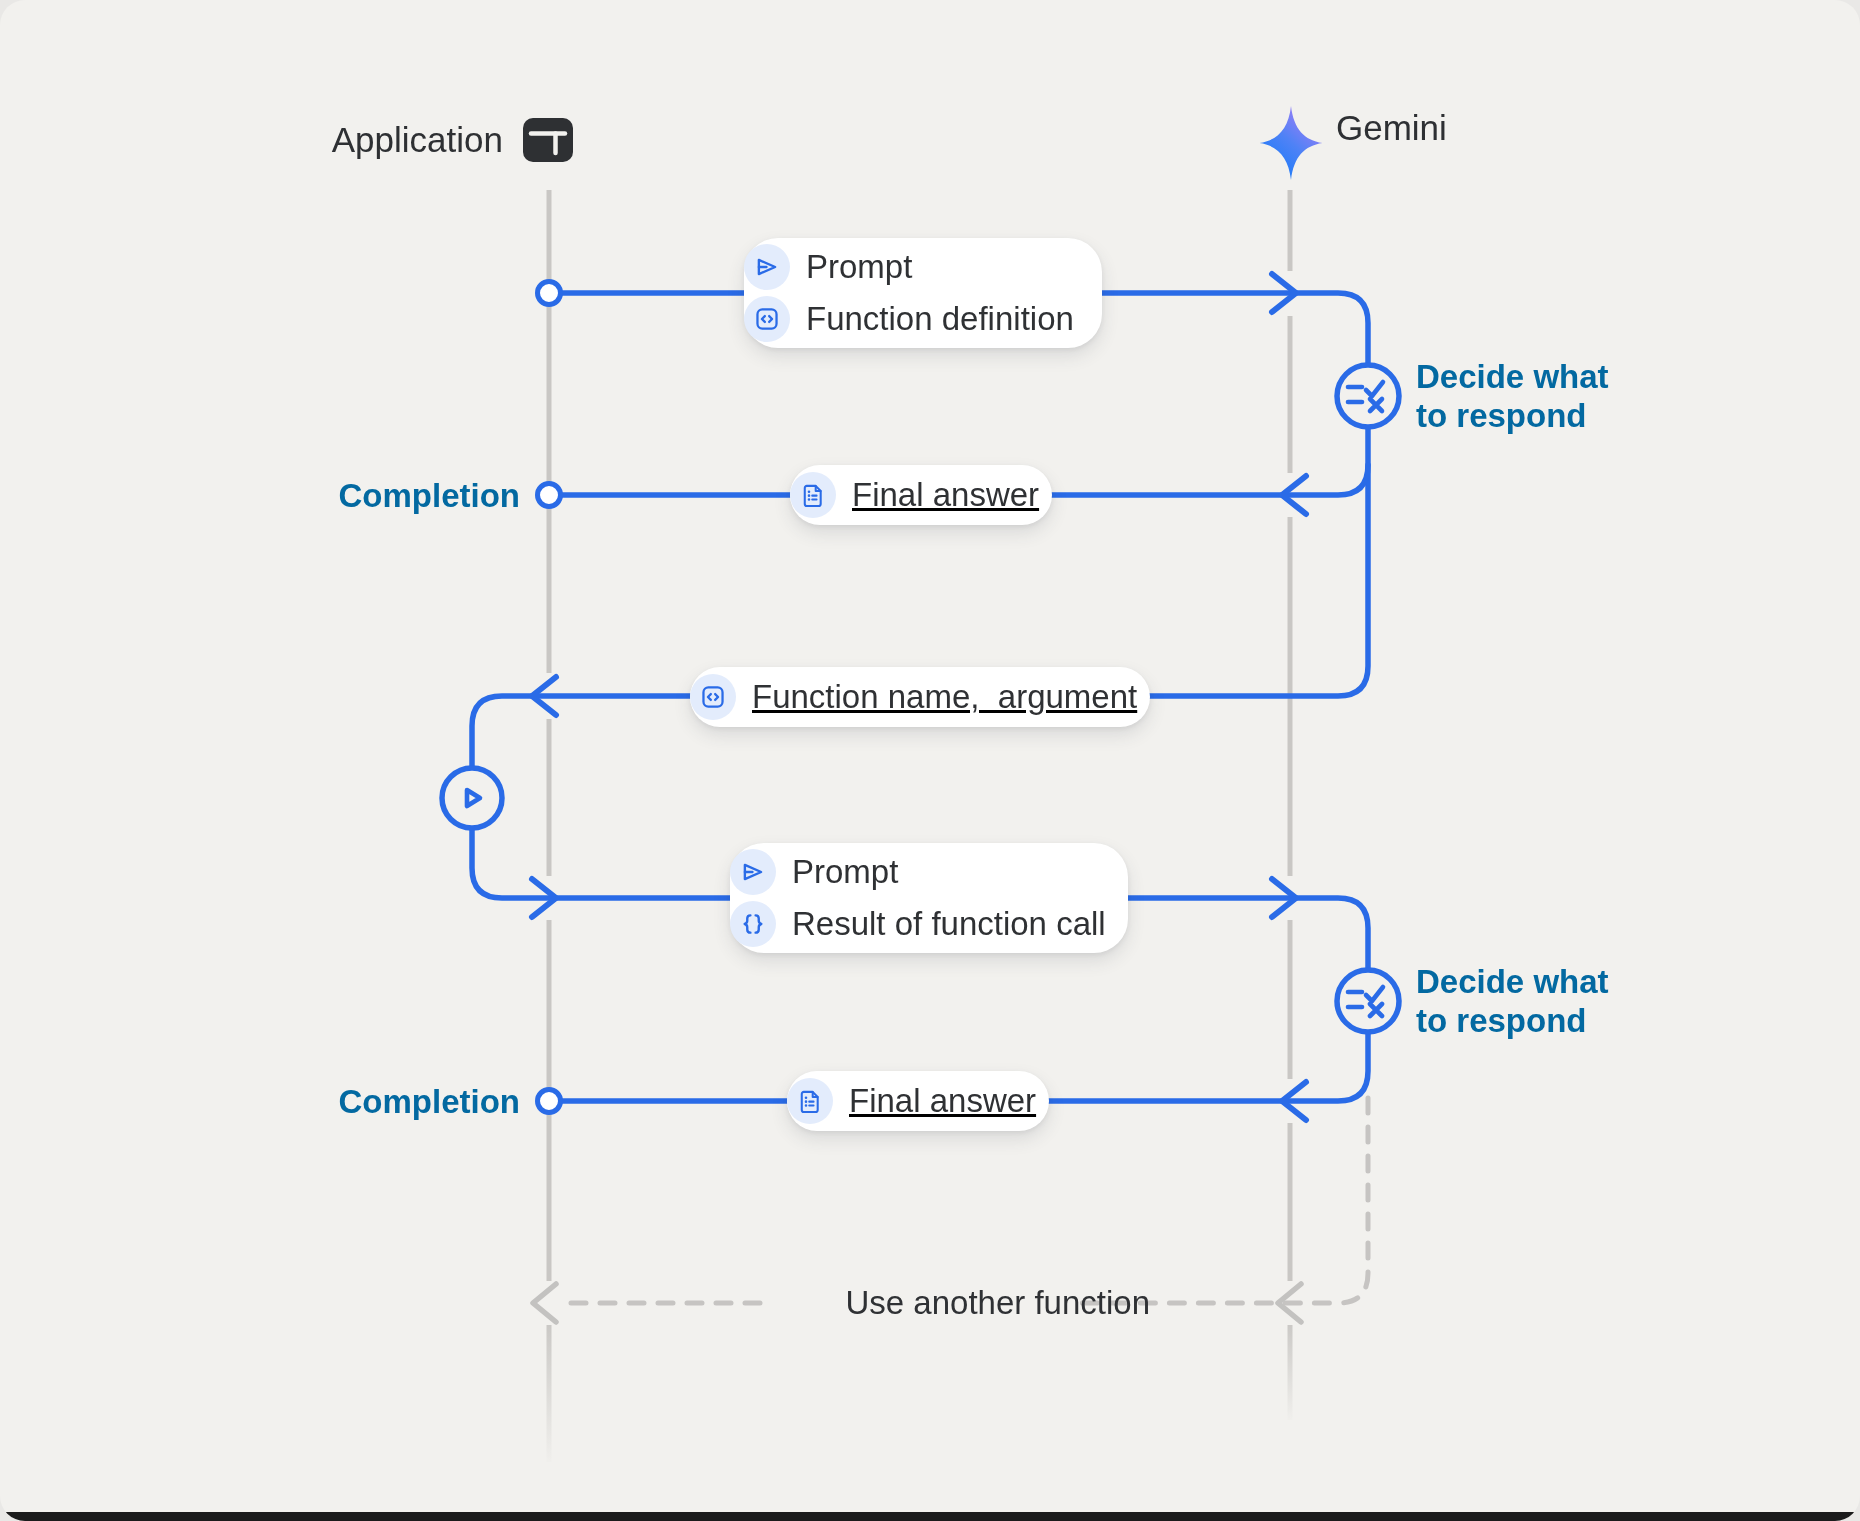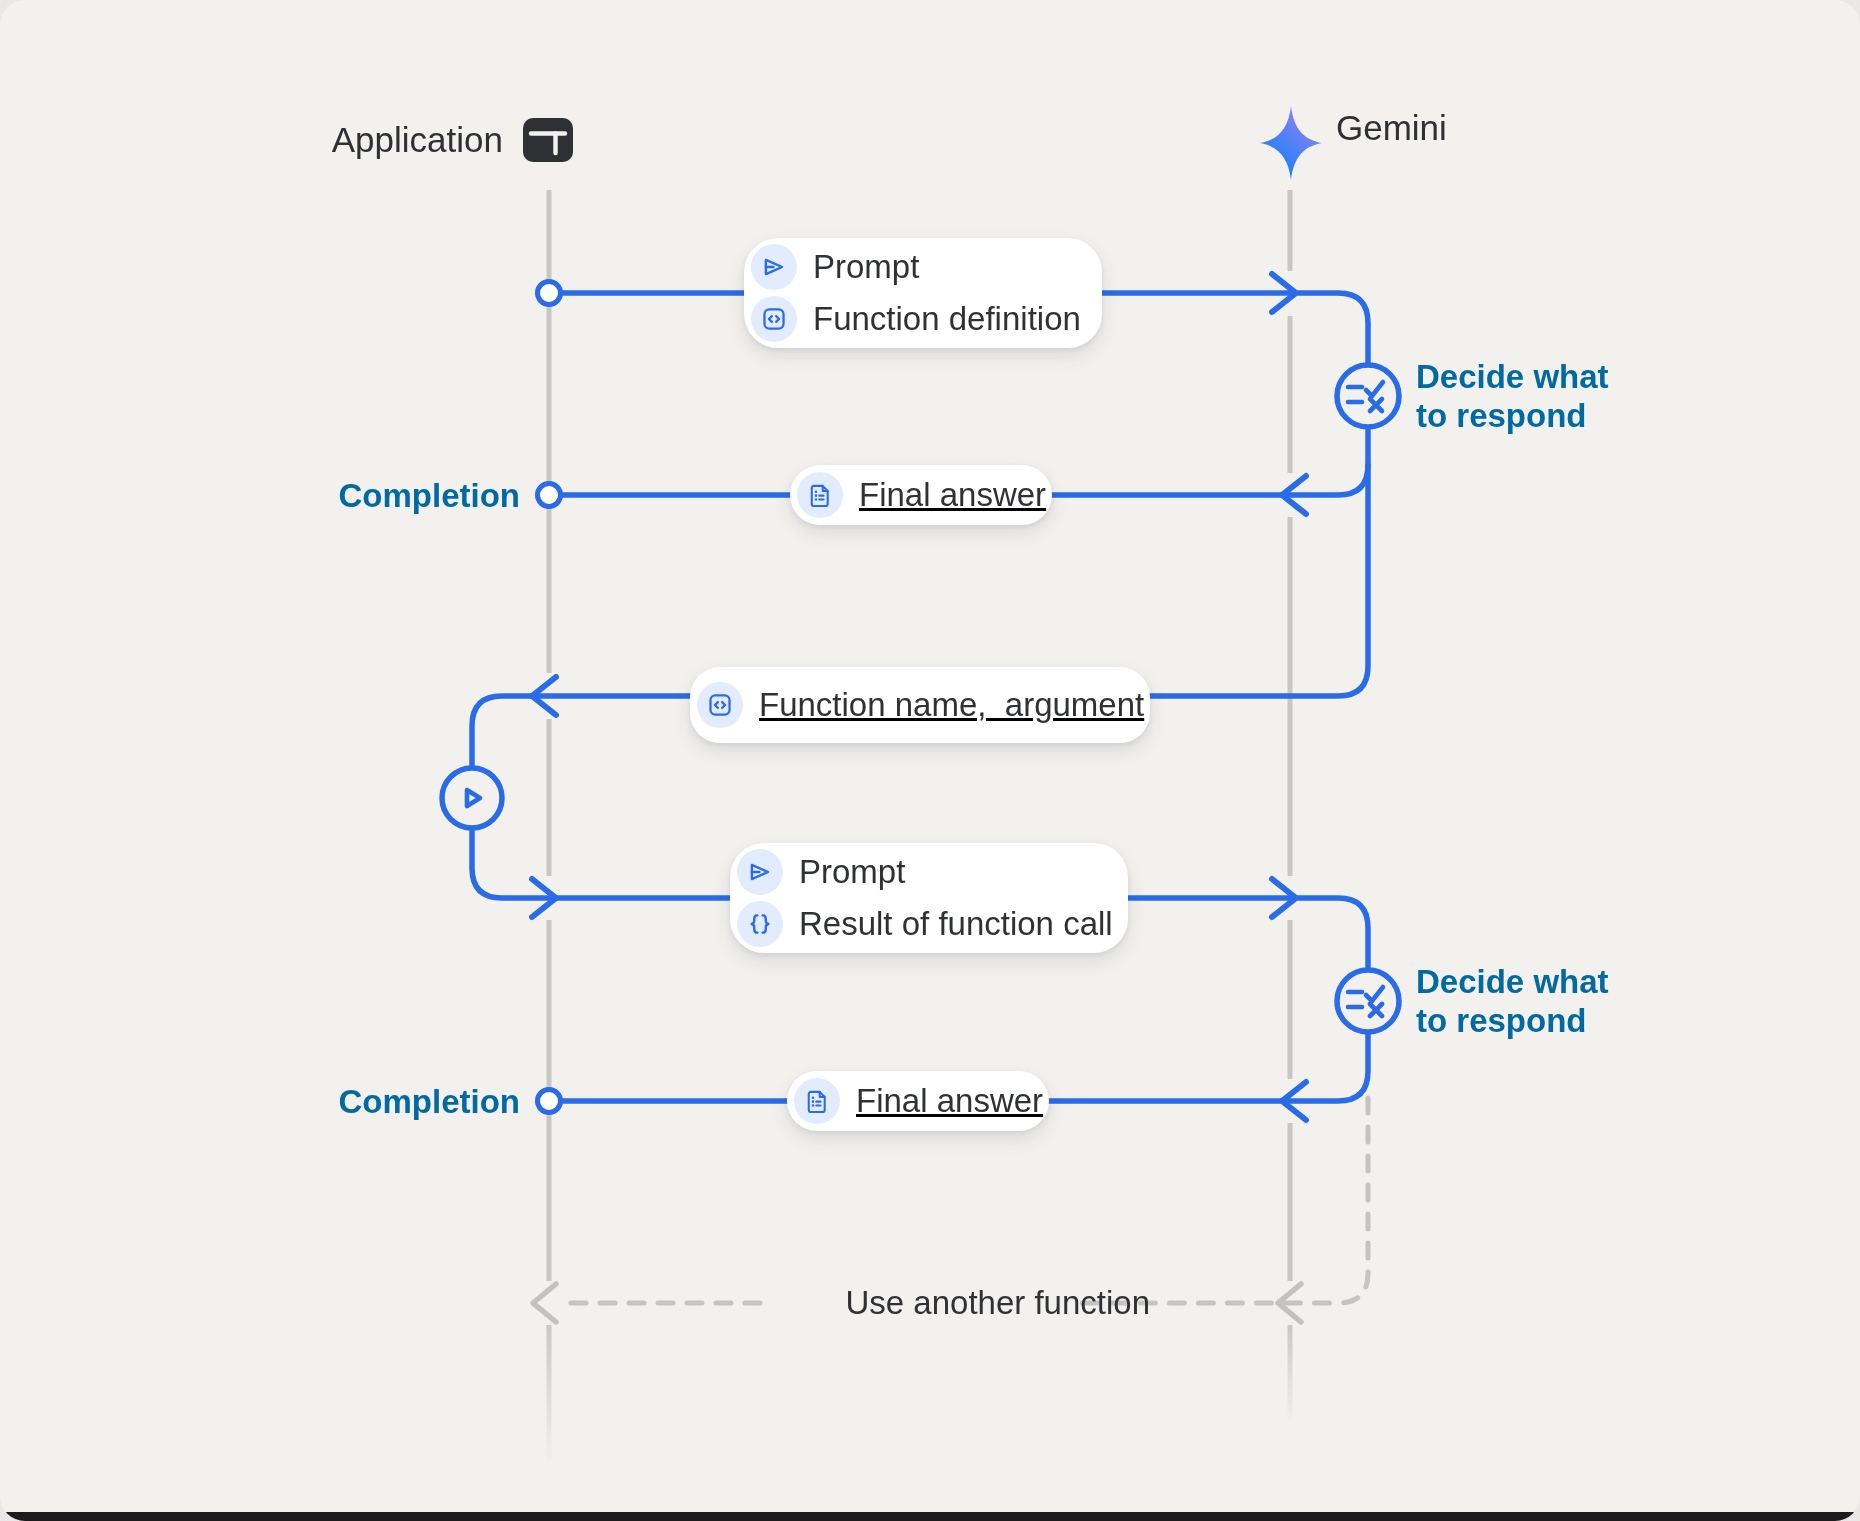--- a/index.html
+++ b/index.html
@@ -5,21 +5,21 @@
   html,body{margin:0;padding:0;background:#e9e8e6;}
   .stage{position:relative;width:1860px;height:1521px;background:#f2f1ee;overflow:hidden;
          font-family:"Liberation Sans","DejaVu Sans",sans-serif;border-radius:25px;}
   .art{position:absolute;left:0;top:0;}
   .hlabel{position:absolute;font-size:35px;font-weight:500;color:#2e3033;white-space:nowrap;transform:translateY(-50%);}
   .hicon{position:absolute;}
   .blabel{position:absolute;font-size:33px;font-weight:700;color:#0369a1;line-height:39px;white-space:nowrap;transform:translateY(-50%);}
   .dlabel{position:absolute;font-size:33px;font-weight:500;color:#2f3134;transform:translateY(-50%);text-align:right;}
   .pill{position:absolute;background:#ffffff;border-radius:34px;
         box-shadow:0 8px 18px rgba(50,55,70,.12),0 2px 5px rgba(50,55,70,.08);
-        display:flex;flex-direction:column;justify-content:space-evenly;padding-left:7px;box-sizing:border-box;}
+        display:flex;flex-direction:column;justify-content:space-evenly;padding-left:0;box-sizing:border-box;}
   .pill.short{border-radius:30px;text-decoration:underline;}
   .prow{display:flex;align-items:center;gap:16px;}
   .icirc{width:46px;height:46px;border-radius:50%;background:#e3ecfc;flex:0 0 auto;
          display:flex;align-items:center;justify-content:center;}
   .ptext{font-size:33px;font-weight:500;color:#2f3134;white-space:pre;}
   .bottom-bar{position:absolute;left:0;bottom:0;width:100%;height:9px;background:#1b1b1b;}
 </style>
 </head>
 <body>
 
@@ -153,21 +153,21 @@
           <path d="M6.3 3.6 h8.2 l4.6 4.6 v12 a1.9 1.9 0 0 1 -1.9 1.9 h-10.9 a1.9 1.9 0 0 1 -1.9 -1.9 v-14.7 a1.9 1.9 0 0 1 1.9 -1.9 Z"></path>
           <path d="M14.5 3.8 V8.3 H19"></path>
           <path d="M8.3 9 h0.01 M8.3 12.6 h0.01 M8.3 16.2 h0.01" stroke-width="2.4"></path>
           <path d="M11.3 12.6 h4 M11.3 16.2 h4"></path>
         </svg>
         </span>
       <span class="ptext">Final answer</span>
     </div>
   </div>
 
-  <div class="pill short" style="left:690px;top:667px;width:460px;height:76px;">
+  <div class="pill short" style="left:690px;top:667px;width:460px;height:60px;">
     <div class="prow">
       <span class="icirc">
         <svg width="26" height="26" viewBox="0 0 24 24" fill="none" stroke="#2a6be7" stroke-width="2.1" stroke-linecap="round" stroke-linejoin="round">
           <rect x="3.2" y="3.2" width="17.6" height="17.6" rx="4.5"></rect>
           <path d="M10 9.3 L7.3 12 L10 14.7"></path>
             <path d="M14 9.3 L16.7 12 L14 14.7"></path>
         </svg>
         </span>
       <span class="ptext">Function name,  argument</span>
     </div>

